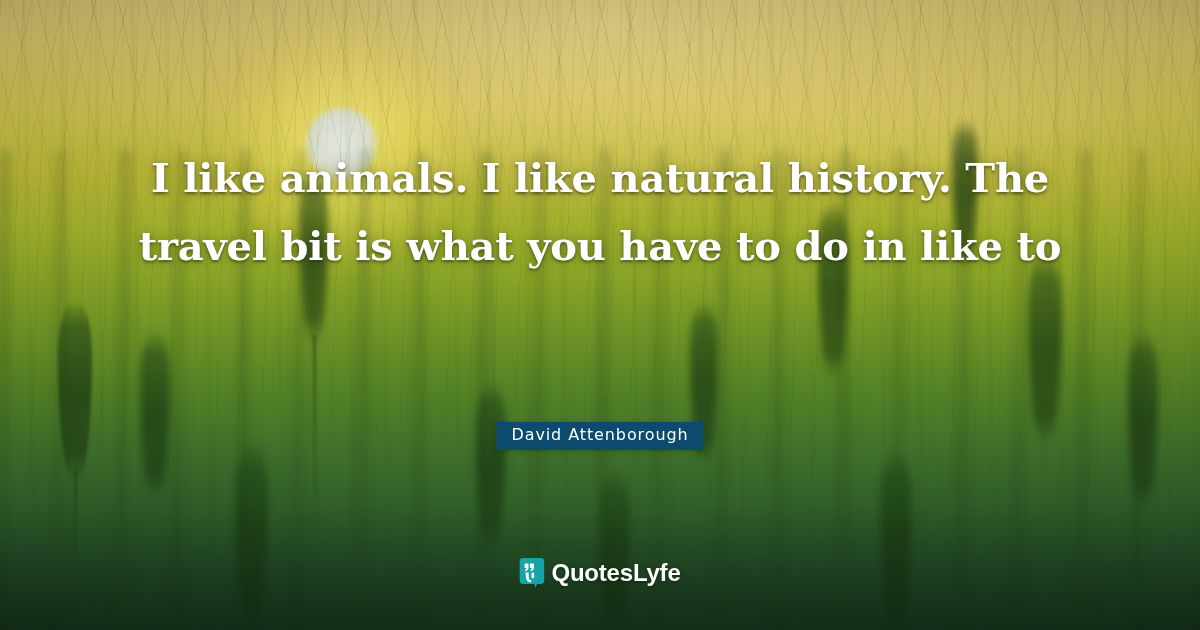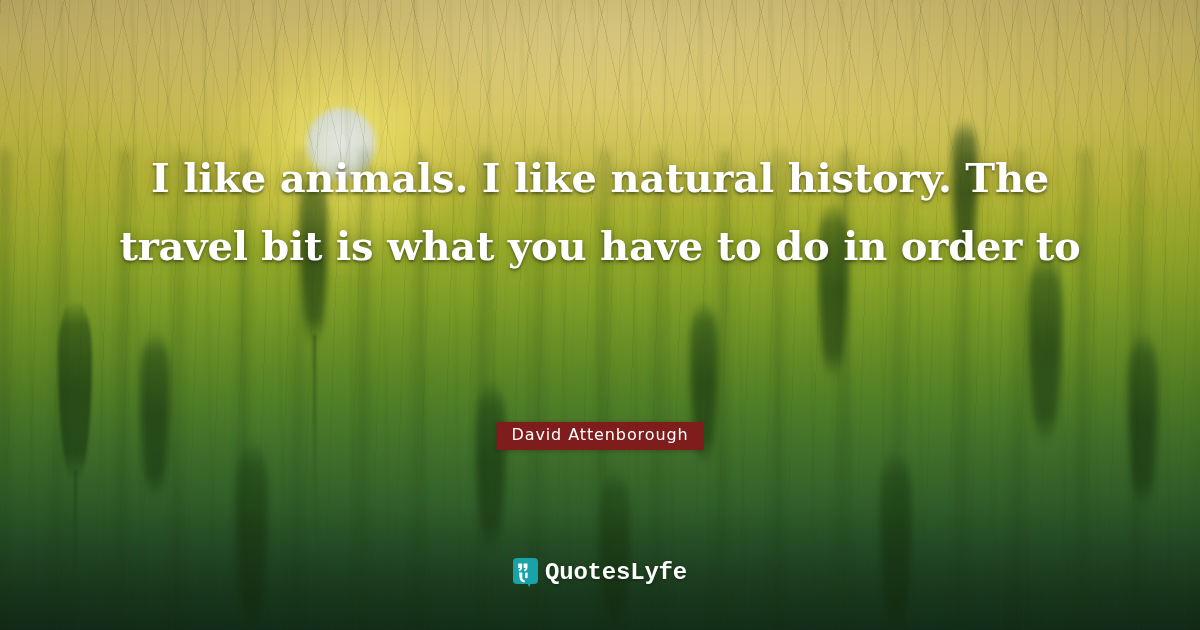--- a/index.html
+++ b/index.html
@@ -179,21 +179,21 @@
       0 2px 3px rgba(28,40,12,.55),
       0 0 12px rgba(30,44,12,.30);
   }
 
   .author-badge {
     position:absolute;
     left:50%;
     transform:translateX(-50%);
     top:422px;
     padding:4px 15px 6px;
-    background:#7f1d1d;
+    background:#0c4a6e;
     color:#ffffff;
     font-family:"DejaVu Sans", "Liberation Sans", sans-serif;
     font-size:16px;
     font-weight:400;
     letter-spacing:.9px;
     line-height:18px;
     white-space:nowrap;
     box-shadow:0 1px 4px rgba(20,30,10,.30);
   }
 
@@ -207,21 +207,21 @@
     gap:7px;
   }
   .logo-mark {
     width:25px; height:30px;
     position:relative;
     flex:0 0 auto;
   }
   .logo-mark svg { display:block; }
   .logo-text {
     color:#ffffff;
-    font-family:Liberation Mono, monospace;
+    font-family:Liberation Sans, sans-serif;
     font-weight:700;
     font-size:24px;
     line-height:28px;
     letter-spacing:-.2px;
     text-shadow:0 1px 3px rgba(10,30,6,.55);
   }
 </style>
 </head>
 <body>
 
@@ -250,21 +250,21 @@
   <div class="ear" style="left:236px; top:440px; width:32px; height:190px;"></div>
   <div class="ear" style="left:600px; top:470px; width:30px; height:160px;"></div>
   <div class="ear" style="left:880px; top:450px; width:32px; height:180px;"></div>
 
   <div class="vignette"></div>
 
   <div class="content">
 
     <div class="quote-block">
       <span class="quote-line">I like animals. I like natural history. The</span>
-      <span class="quote-line">travel bit is what you have to do in order to</span>
+      <span class="quote-line">travel bit is what you have to do in like to</span>
     </div>
 
     <div class="author-badge">David Attenborough</div>
 
     <div class="logo">
       <span class="logo-mark">
         <svg width="25" height="30" viewBox="0 0 25 30" xmlns="http://www.w3.org/2000/svg">
           <rect x="0" y="0" width="25" height="26" rx="4" ry="4" fill="#17a3a8"></rect>
           <path d="M13.5 22 L19.5 22 L16.0 29.5 Z" fill="#17a3a8"></path>
           <path d="M5.2 5.4 h3.9 v4.0 c0 2.0 -1.1 3.3 -3.0 3.8 l-0.6 -1.4 c1.0 -0.35 1.5 -0.95 1.5 -1.7 h-1.8 z" fill="#ffffff"></path>

